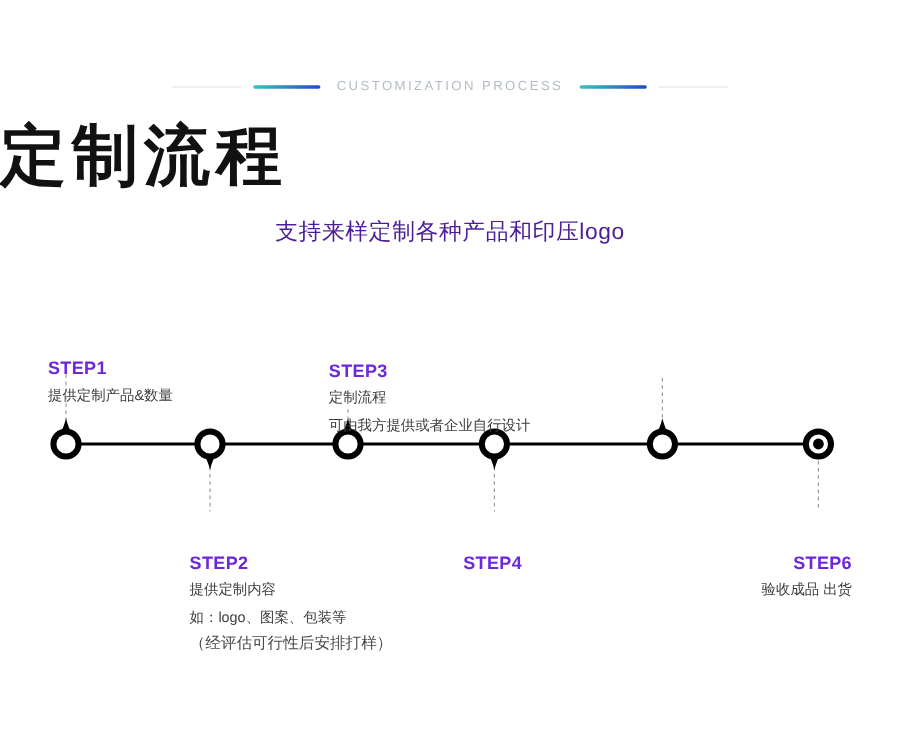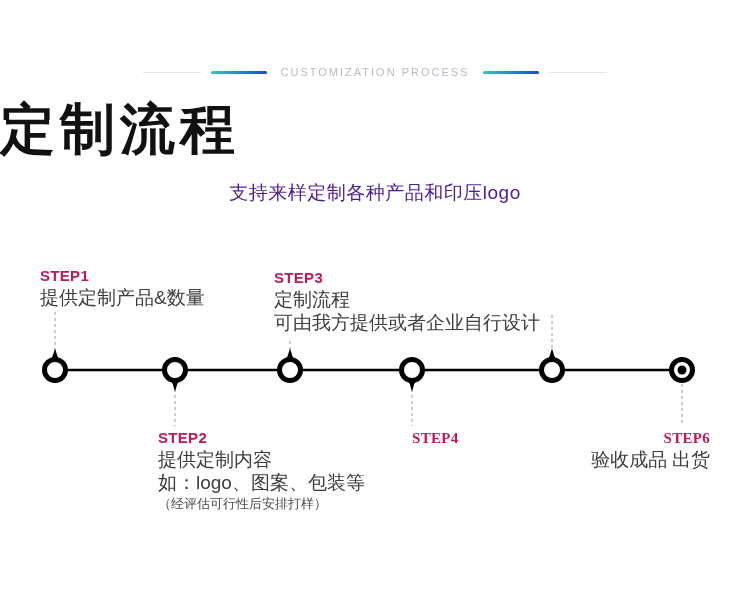--- a/index.html
+++ b/index.html
@@ -27,24 +27,24 @@
     white-space:nowrap;
   }
   .page-subtitle{
     position:absolute;left:0;top:180px;width:750px;text-align:center;
     font-size:19px;color:#4c1d95;letter-spacing:0.5px;white-space:nowrap;
   }
   
   .timeline-svg{position:absolute;left:0;top:0;width:750px;height:611px;pointer-events:none;}
   
   .step{position:absolute;white-space:nowrap;}
-  .step-label{font-weight:bold;font-size:15px;color:#be185d;line-height:20px;letter-spacing:0.3px;}
-  .step-line{font-size:19px;color:var(--text,#3d3d3d);line-height:23px;}
+  .step-label{font-weight:bold;font-size:15px;color:#6d28d9;line-height:20px;letter-spacing:0.3px;margin-top:32px;}
+  .step-line{font-size:12px;color:var(--text,#3d3d3d);line-height:23px;}
   .step-note{font-size:13px;color:#4a4a4a;line-height:20px;}
-  .step.align-right{text-align:right;font-family:Liberation Serif, serif;}
+  .step.align-right{text-align:right;}
 </style>
 </head>
 <body>
 
 <div id="canvas">
 
   <div class="ornament">
     <div class="thin-rule"></div>
     <div class="grad-rule"></div>
     <div class="ornament-label">CUSTOMIZATION PROCESS</div>
@@ -93,21 +93,21 @@
   </div>
 
 
   <div class="step" style="left:158px;top:428px;">
     <div class="step-label">STEP2</div>
     <div class="step-line">提供定制内容</div>
     <div class="step-line">如：logo、图案、包装等</div>
     <div class="step-note">（经评估可行性后安排打样）</div>
   </div>
 
-  <div class="step" style="left:412px;top:428px;font-family:Liberation Serif, serif;">
+  <div class="step" style="left:386px;top:428px;">
     <div class="step-label">STEP4</div>
   </div>
 
   <div class="step align-right" style="right:40px;top:428px;">
     <div class="step-label">STEP6</div>
     <div class="step-line">验收成品 出货</div>
   </div>
 
 </div>
 

